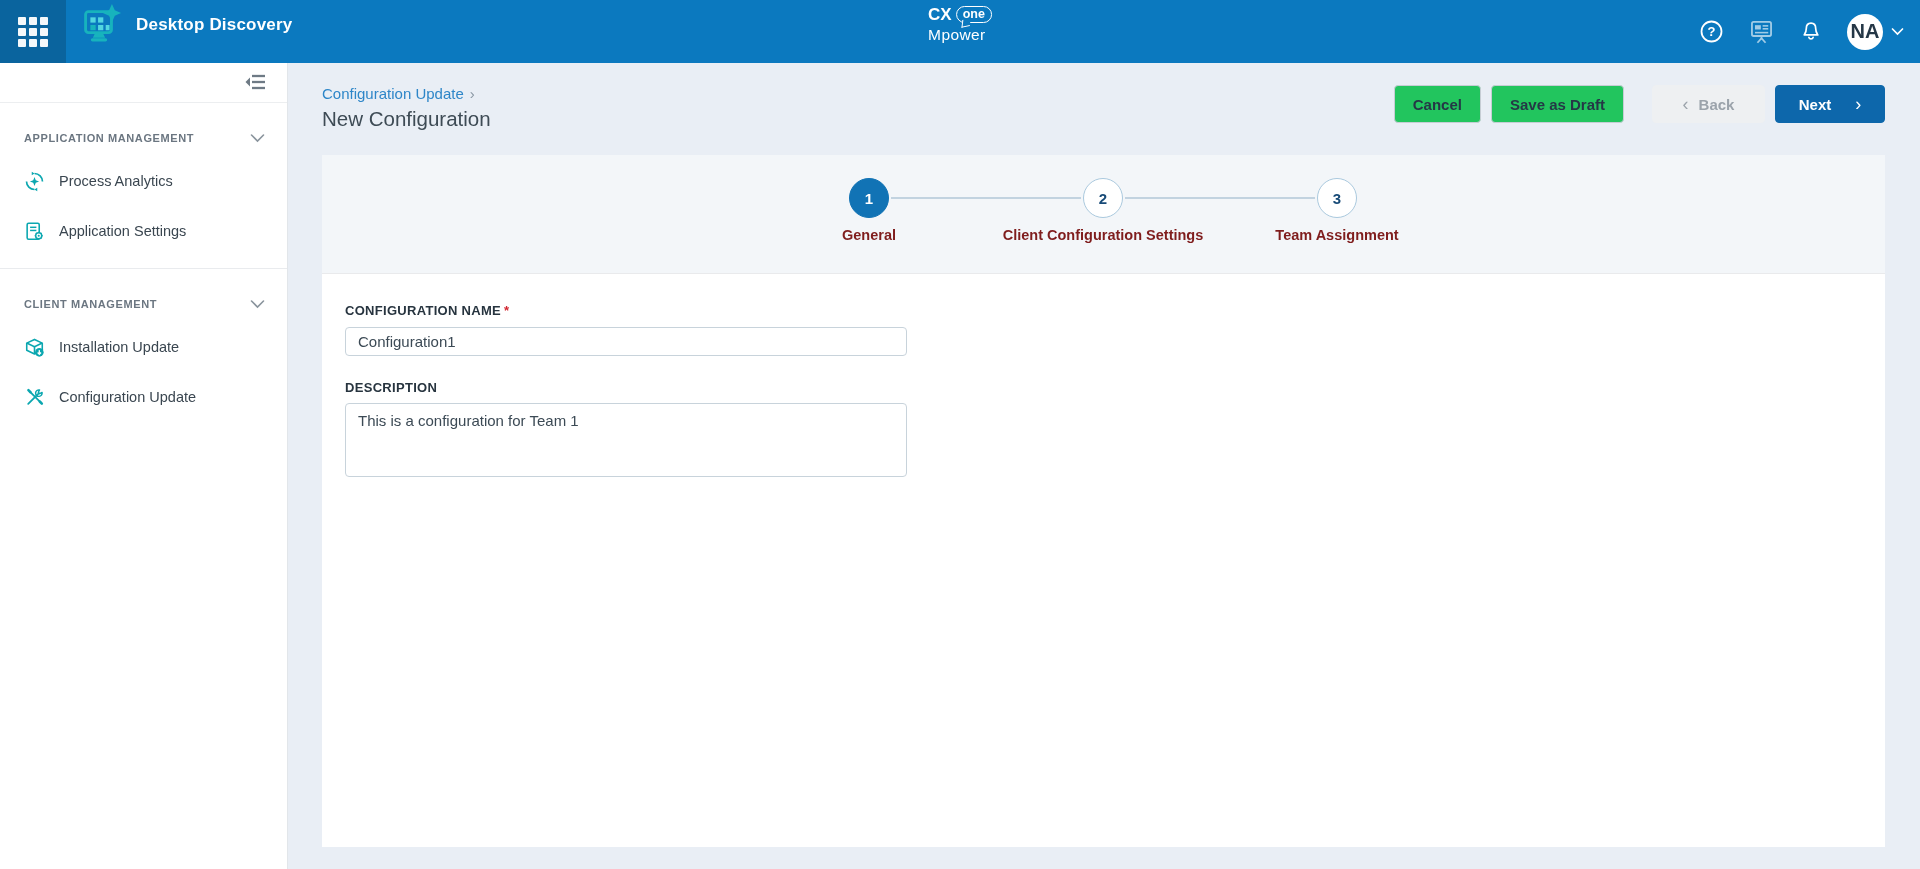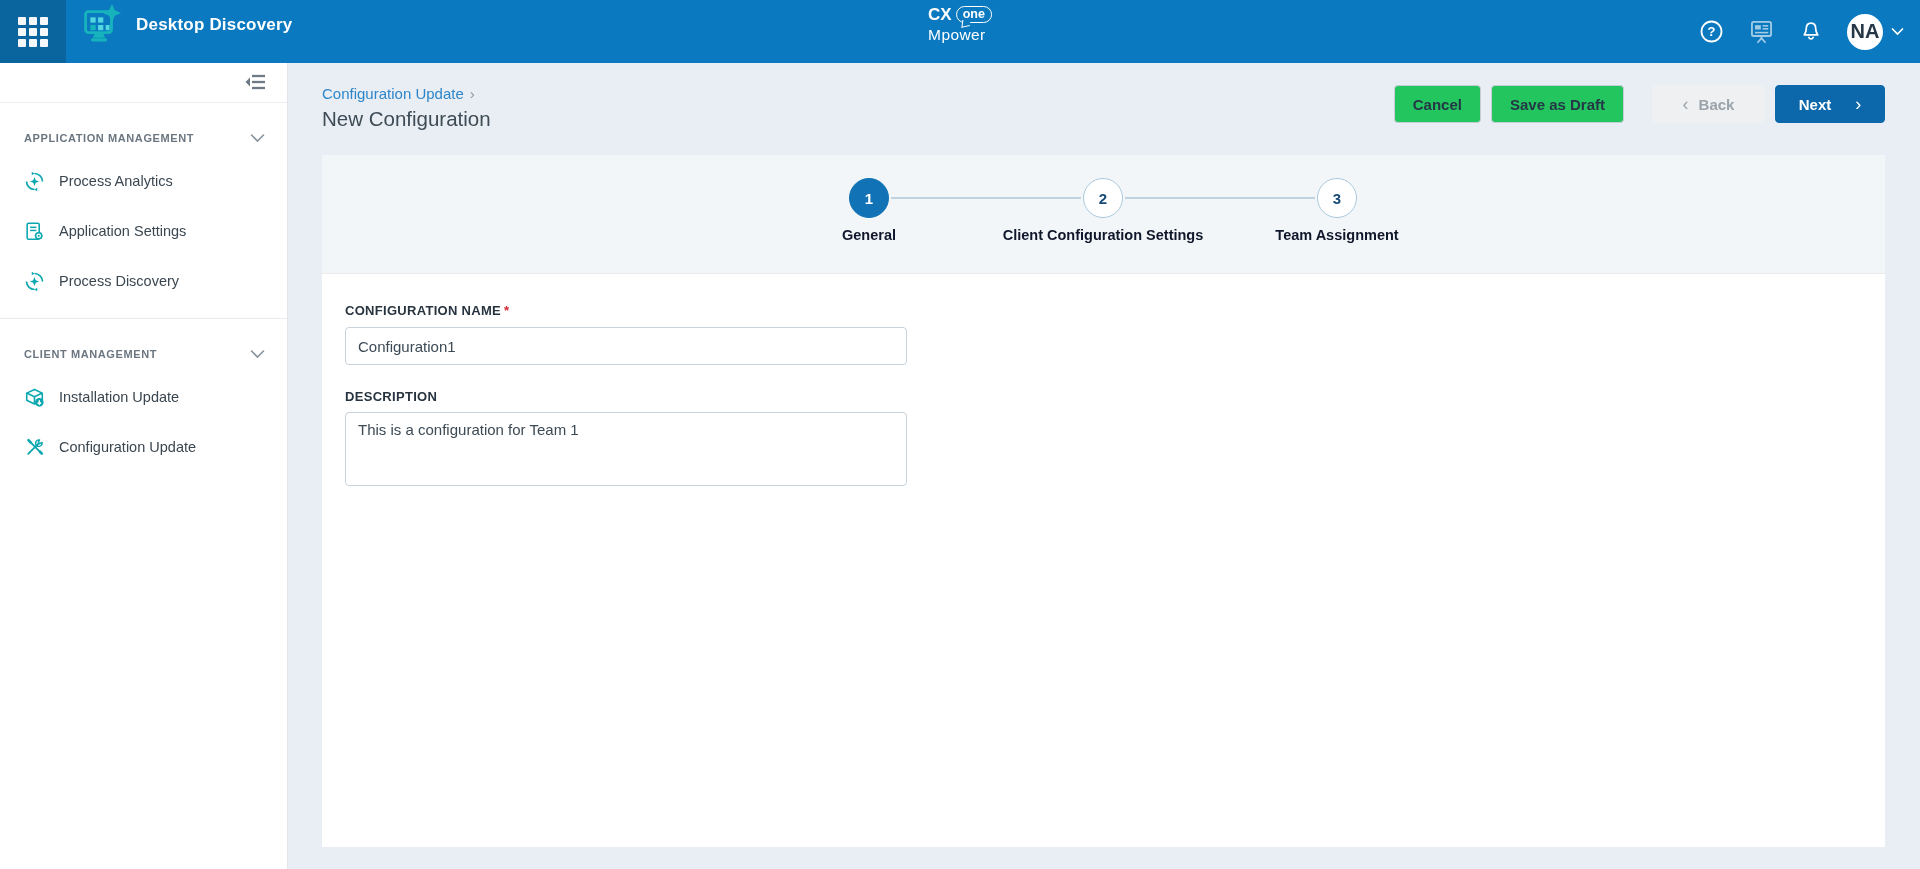--- a/index.html
+++ b/index.html
@@ -56,30 +56,30 @@
   .card { position:absolute; left:34px; right:35px; top:92px; height:692px; background:#ffffff; }
 
   
   .stepper { position:relative; height:119px; background:#f3f6f9; border-bottom:1px solid #e9eaec; }
   .step { position:absolute; top:0; width:240px; transform:translateX(-50%); text-align:center; cursor:pointer; }
   .step.s1 { left:547px; } .step.s2 { left:781px; } .step.s3 { left:1015px; }
   .step-circle { width:40px; height:40px; border-radius:50%; margin:23px auto 0 auto; background:#ffffff;
                  border:1px solid #aac9de; color:#174a77; font-size:15px; font-weight:700;
                  display:flex; align-items:center; justify-content:center; }
   .step.active .step-circle { background:#1173b5; border-color:#1173b5; color:#ffffff; }
-  .step-label { margin-top:9px; font-size:14.5px; font-weight:700; color:#0f172a; }
+  .step-label { margin-top:9px; font-size:14.5px; font-weight:700; color:#7f1d1d; }
   .connector { position:absolute; top:42px; height:2px; background:#c2d3e0; }
   .conn1 { left:569px; width:190px; }
   .conn2 { left:803px; width:190px; }
 
   
   .form-area { padding:27px 0 0 23px; }
   .f-label { font-size:13px; font-weight:700; color:#27343f; letter-spacing:0.3px; }
   .req { color:#d22630; margin-left:3px; }
-  .text-input { display:block; margin-top:8px; width:562px; height:38px; border:1px solid #c8d3db; border-radius:4px;
+  .text-input { display:block; margin-top:8px; width:562px; height:29px; border:1px solid #c8d3db; border-radius:4px;
                 padding:0 12px; font-size:15px; color:#3c4a55; font-family:"Liberation Sans",sans-serif; background:#fff; outline:none; }
   .desc-label { display:block; margin-top:24px; }
   .text-area { display:block; margin-top:8px; width:562px; height:74px; border:1px solid #c8d3db; border-radius:4px;
                padding:8px 12px; font-size:15px; color:#3c4a55; font-family:"Liberation Sans",sans-serif; resize:none; outline:none; }
 </style>
 </head>
 <body>
 
 <div id="app">
 
@@ -193,30 +193,20 @@
             <line x1="14" y1="10.2" x2="14" y2="17.8"></line>
               <line x1="10.2" y1="14" x2="17.8" y2="14"></line>
             <line x1="11.3" y1="11.3" x2="16.7" y2="16.7"></line>
               <line x1="16.7" y1="11.3" x2="11.3" y2="16.7"></line>
           </g>
           <circle cx="14" cy="14" r="2.9" fill="#ffffff" stroke="#0ba7b0" stroke-width="1.4"></circle>
           <circle cx="14" cy="14" r="1" fill="#0ba7b0"></circle>
         </svg>
         <span>Application Settings</span>
       </div>
-      <div class="side-item">
-        <svg width="21" height="21" viewBox="0 0 20 20">
-          <path d="M10 2.4 A7.6 7.6 0 0 1 17.6 10" fill="none" stroke="#0ba7b0" stroke-width="1.6"></path>
-          <path d="M10 17.6 A7.6 7.6 0 0 1 2.4 10" fill="none" stroke="#0ba7b0" stroke-width="1.6"></path>
-          <path d="M10 2.4 l-2.6 -1.6 v3.2 Z" fill="#0ba7b0"></path>
-          <path d="M10 17.6 l2.6 1.6 v-3.2 Z" fill="#0ba7b0"></path>
-          <path d="M10 5.6 l1.2 3.2 3.2 1.2 -3.2 1.2 -1.2 3.2 -1.2-3.2 -3.2-1.2 3.2-1.2 Z" fill="#0ba7b0"></path>
-        </svg>
-        <span>Process Discovery</span>
-      </div>
     </div>
 
     <div class="side-divider"></div>
 
     <div class="section-head">
       <span>CLIENT MANAGEMENT</span>
       <svg width="15" height="10" viewBox="0 0 15 10">
         <polyline points="1.5,2 7.5,8 13.5,2" fill="none" stroke="#8a949d" stroke-width="1.6" stroke-linecap="round"></polyline>
       </svg>
     </div>

